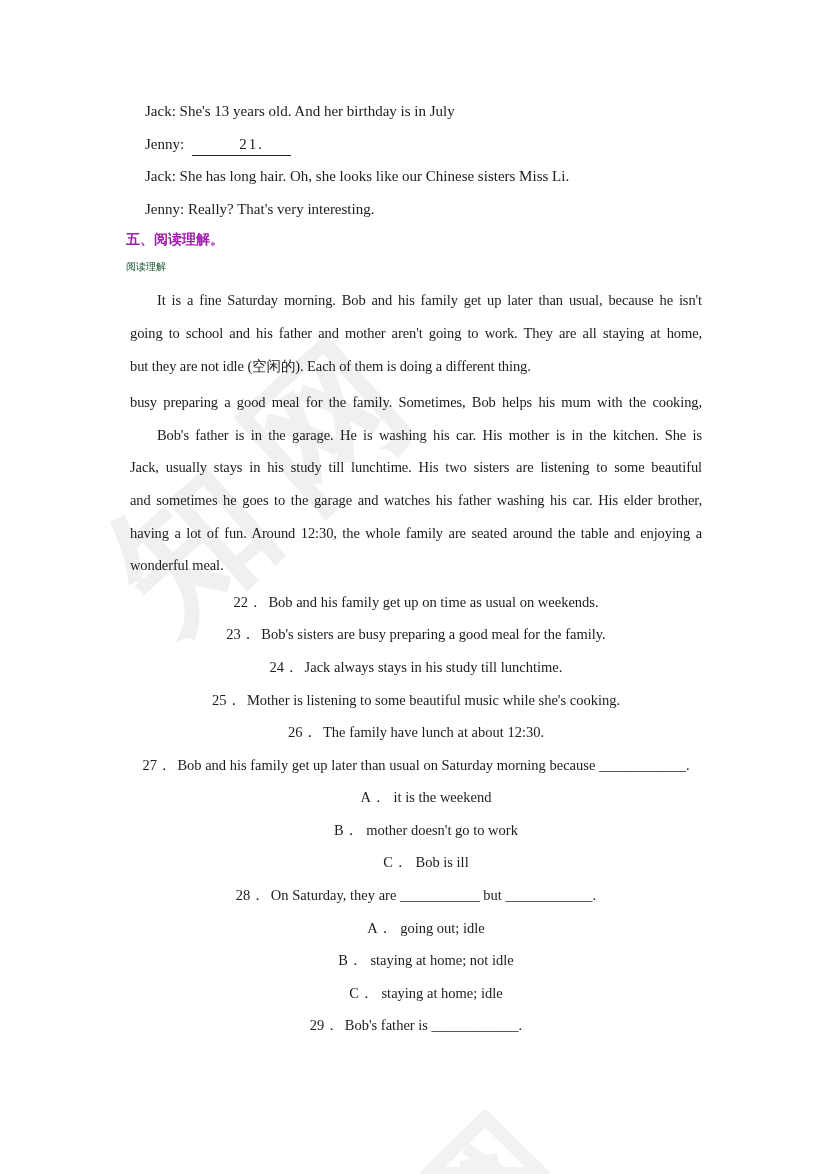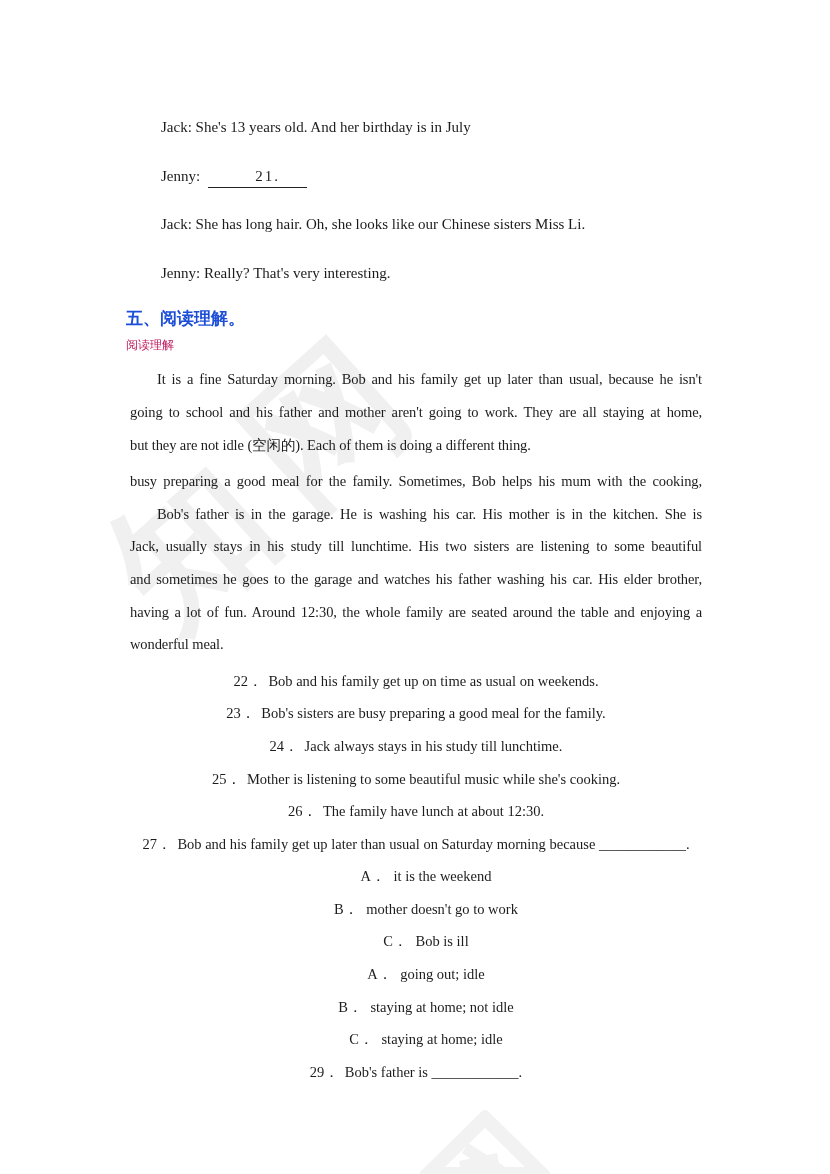--- a/index.html
+++ b/index.html
@@ -32,48 +32,48 @@
     position: absolute;
     left: 420px;
     top: 1110px;
     pointer-events: none;
   }
   .content {
     position: relative;
     padding: 95px 124px 0 126px;
   }
   .dialog p {
-    margin: 16px;
+    margin: 0;
     padding-left: 19px;
     font-size: 15px;
     line-height: 32.6px;
     white-space: nowrap;
   }
   .blank-21 {
     display: inline-block;
     width: 99px;
     margin-left: 8px;
     border-bottom: 1.4px solid #222;
     line-height: 22px;
     padding-left: 20px;
     letter-spacing: 2px;
     text-align: center;
   }
   .heading {
     margin: 1px 0 0 0;
     font-family: Liberation Serif, serif;
     font-weight: bold;
-    font-size: 17px;
+    font-size: 14px;
     line-height: 27px;
-    color: #1d4ed8;
+    color: #a21caf;
   }
   .subheading {
-    font-size: 12px;
+    font-size: 10px;
     line-height: 27px;
-    color: #be185d;
+    color: #14532d;
   }
   .para { margin: 4px; }
   .para .line {
     font-size: 14.5px;
     line-height: 32.6px;
     letter-spacing: -0.1px;
   }
   .para .line.just {
     text-align: justify;
     text-align-last: justify;
@@ -138,20 +138,21 @@
       <p class="question"><span class="qnum">23．</span><span>Bob's sisters are busy preparing a good meal for the family.</span></p>
       <p class="question"><span class="qnum">24．</span><span>Jack always stays in his study till lunchtime.</span></p>
       <p class="question"><span class="qnum">25．</span><span>Mother is listening to some beautiful music while she's cooking.</span></p>
       <p class="question"><span class="qnum">26．</span><span>The family have lunch at about 12:30.</span></p>
 
       <p class="question"><span class="qnum">27．</span><span>Bob and his family get up later than usual on Saturday morning because ____________.</span></p>
       <p class="option"><span class="onum">A．</span><span>it is the weekend</span></p>
       <p class="option"><span class="onum">B．</span><span>mother doesn't go to work</span></p>
       <p class="option"><span class="onum">C．</span><span>Bob is ill</span></p>
 
+      <p class="question"><span class="qnum">28．</span><span>On Saturday, they are ___________ but ____________.</span></p>
       <p class="option"><span class="onum">A．</span><span>going out; idle</span></p>
       <p class="option"><span class="onum">B．</span><span>staying at home; not idle</span></p>
       <p class="option"><span class="onum">C．</span><span>staying at home; idle</span></p>
 
       <p class="question"><span class="qnum">29．</span><span>Bob's father is ____________.</span></p>
 
     </div>
 
   </div>
 </div>

